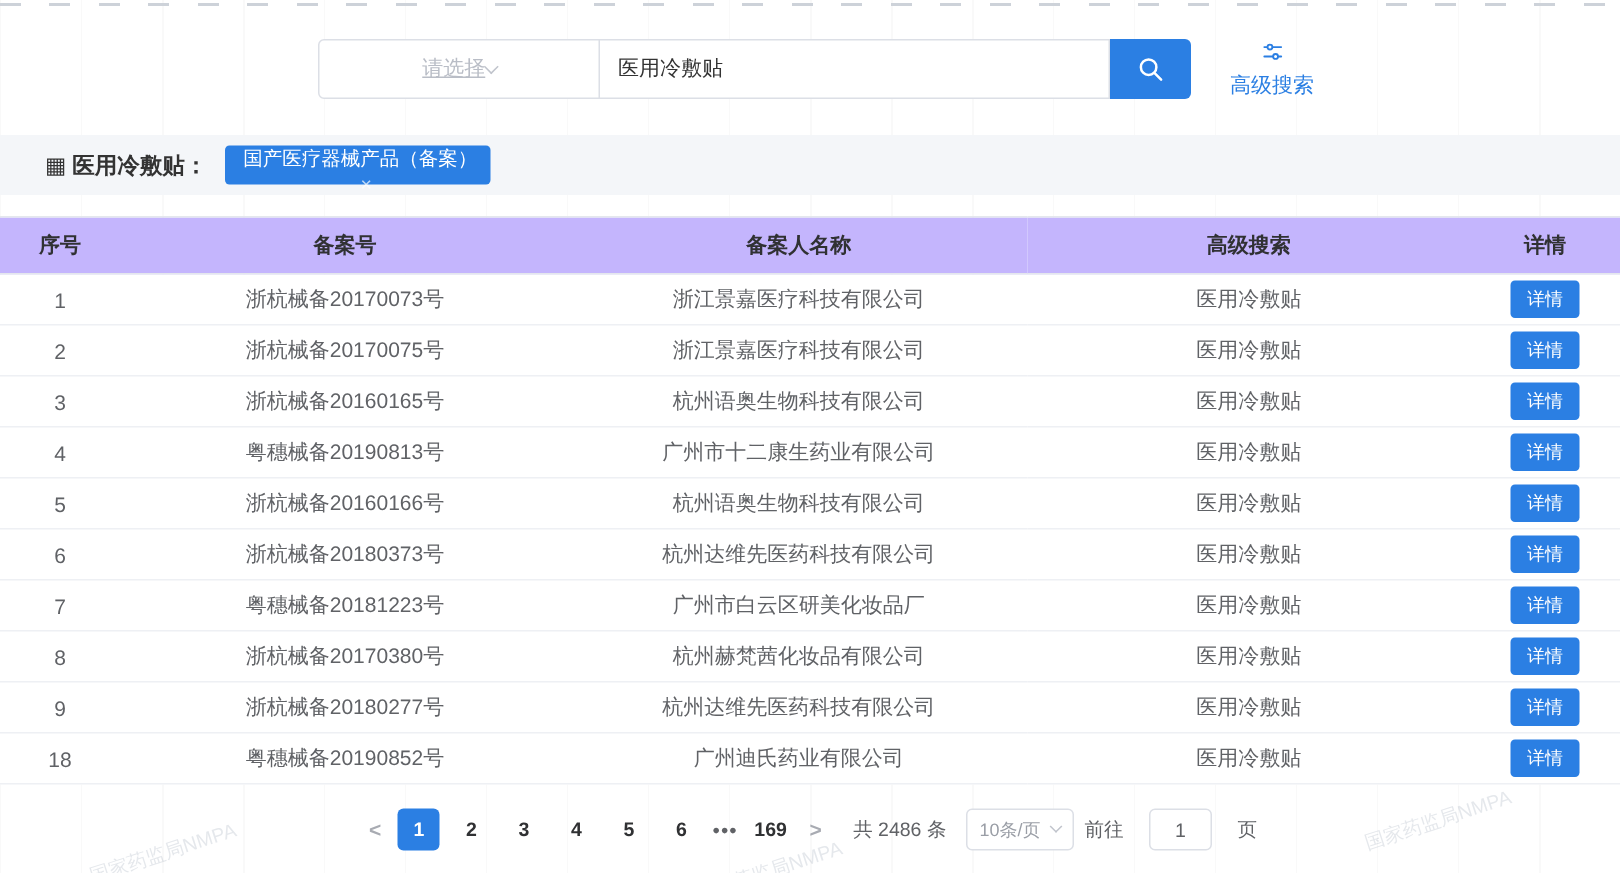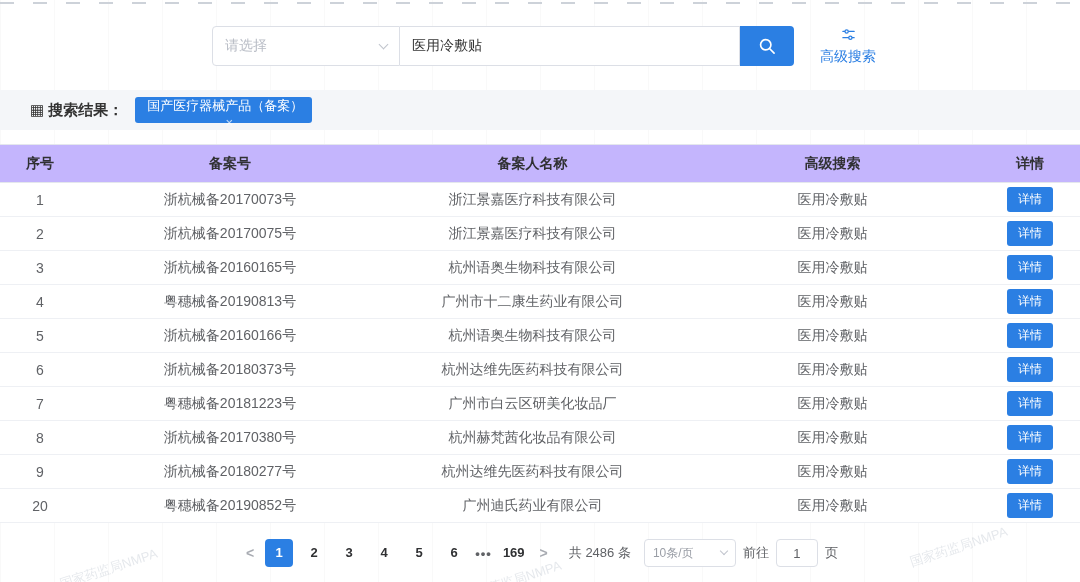--- a/index.html
+++ b/index.html
@@ -16,22 +16,22 @@
     height: 2px;
     margin-top: 2px;
     background: repeating-linear-gradient(90deg, #cdd2d9 0 14px, transparent 14px 33px);
   }
 
   
   .search-row { display: flex; align-items: center; margin: 22px 0 0 212px; }
   .select-box {
     width: 188px; height: 40px; background: #fff;
     border: 1px solid #dcdfe6; border-radius: 4px 0 0 4px;
-    display: flex; align-items: center; justify-content: space-between;
-    padding: 0 12px; font-size: 14px; color: #b9bdc6; cursor: pointer;
+    display: flex; align-items: center; justify-content: center;
+    padding: 0 12px; font-size: 14px; color: #b9bdc6; cursor: pointer; text-decoration: underline;
   }
   .chev {
     width: 7px; height: 7px; border-right: 1.5px solid #c0c4cc; border-bottom: 1.5px solid #c0c4cc;
     transform: rotate(45deg); margin-top: -4px; display: inline-block;
   }
   .search-input {
     width: 340px; height: 40px; border: 1px solid #dcdfe6; border-left: none;
     padding: 0 12px; font-size: 14px; color: #333; outline: none; background: #fff;
   }
   .search-btn {
@@ -80,26 +80,26 @@
   }
   .pg-arrow { color: #a8abb2; font-size: 14px; padding: 0 4px; cursor: pointer; font-weight: bold; }
   .pg-num {
     min-width: 28px; height: 28px; line-height: 28px; text-align: center;
     border-radius: 4px; font-weight: 700; color: #303133; cursor: pointer; padding: 0 4px;
   }
   .pg-num.active { background: #2b7fe3; color: #fff; }
   .pg-ellipsis { color: #606266; font-weight: bold; letter-spacing: 1px; cursor: pointer; }
   .pg-total { margin: 0 6px 0 10px; color: #606266; text-align: center; }
   .size-select {
-    width: 92px; height: 28px; border: 1px solid #dcdfe6; border-radius: 4px; background: #fff;
+    width: 72px; height: 28px; border: 1px solid #dcdfe6; border-radius: 4px; background: #fff;
     display: inline-flex; align-items: center; justify-content: space-between;
     padding: 0 8px; color: #9a9ea6; font-size: 12px; cursor: pointer; margin-right: 0;
   }
   .size-select .chev { width: 6px; height: 6px; }
-  .goto { display: inline-flex; align-items: center; gap: 7px; color: #606266; }
+  .goto { display: inline-flex; align-items: center; gap: 17px; color: #606266; }
   .goto-input {
     width: 42px; height: 28px; border: 1px solid #dcdfe6; border-radius: 4px;
     text-align: center; font-size: 13px; color: #606266; outline: none; background: #fff;
   }
 
   
   .wm {
     position: absolute; color: rgba(110,125,150,0.18); font-size: 13px;
     transform: rotate(-18deg); pointer-events: none; white-space: nowrap; z-index: 1;
   }
@@ -134,21 +134,21 @@
         <circle cx="9" cy="7" r="2.6" fill="#ffffff"></circle>
         <circle cx="15" cy="17" r="2.6" fill="#ffffff"></circle>
       </svg>
     </span>
     <span>高级搜索</span>
   </a>
 </div>
 
 <div class="results-bar">
   <span class="grid-icon">▦</span>
-  <span class="results-label">搜索结果：</span>
+  <span class="results-label">医用冷敷贴：</span>
   <span class="tag">
     <span>国产医疗器械产品（备案）</span>
     <span class="tag-close">×</span>
   </span>
 </div>
 
 <table>
   <colgroup>
     <col style="width:80px">
       <col style="width:300px">
@@ -250,21 +250,21 @@
     <td>9</td>
     <td>浙杭械备20180277号</td>
     <td>杭州达维先医药科技有限公司</td>
     <td>医用冷敷贴</td>
     <td>
       <button class="detail-btn">详情</button>
     </td>
   </tr>
 
   <tr>
-    <td>20</td>
+    <td>18</td>
     <td>粤穗械备20190852号</td>
     <td>广州迪氏药业有限公司</td>
     <td>医用冷敷贴</td>
     <td>
       <button class="detail-btn">详情</button>
     </td>
   </tr>
 </tbody>
 </table>
 

